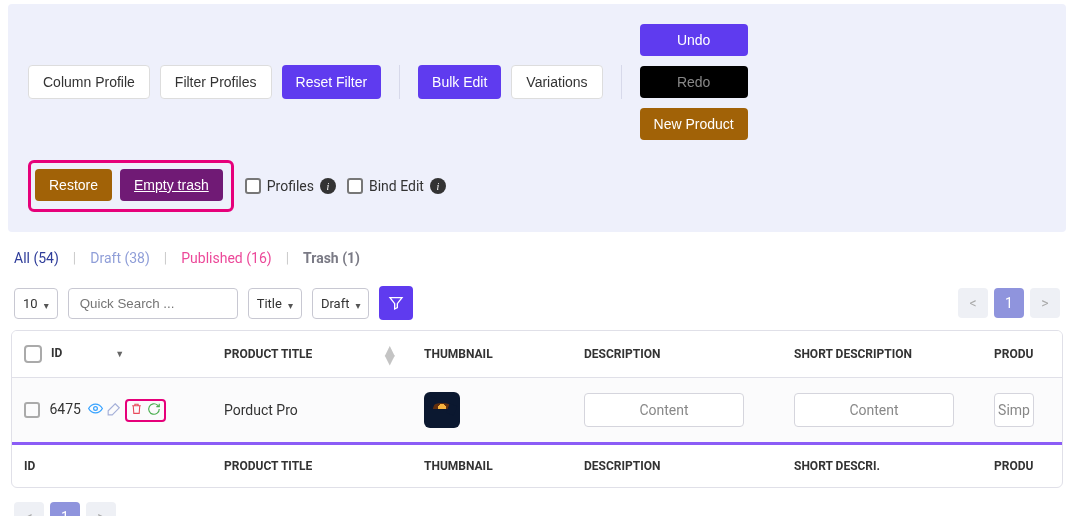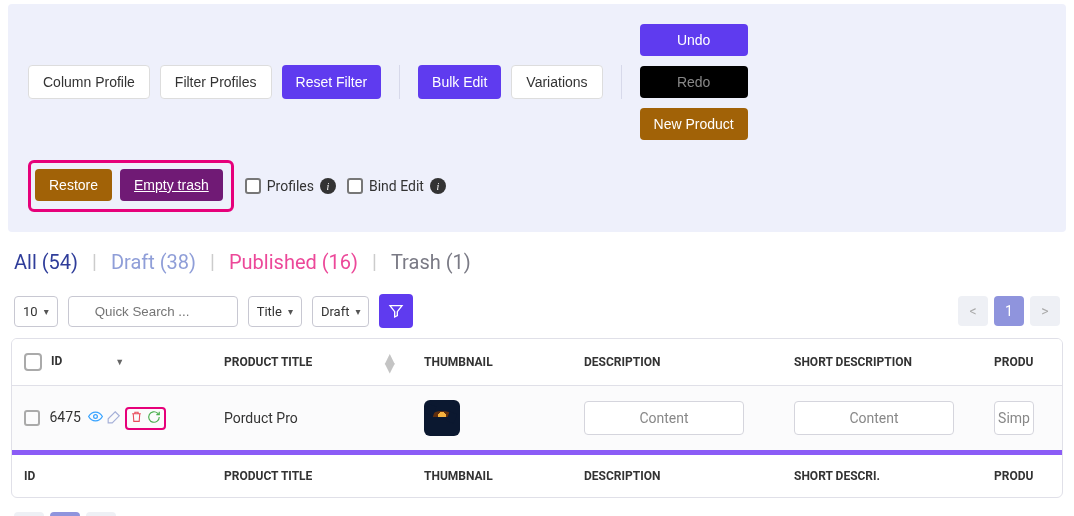--- a/index.html
+++ b/index.html
@@ -13,42 +13,42 @@
   .btn-gray { background: #000000; color: #888; }
   .btn-salmon { background: #701a75; color: #fff; text-decoration: underline; }
   .toolbar-group { display: flex; gap: 10px; padding-right: 18px; margin-right: 8px; border-right: 1px solid #d7d9ea; }
   .toolbar-group:last-child { border-right: none; flex-direction: column; }
   .toolbar-second { display: flex; align-items: center; gap: 11px; margin-top: 20px; }
   .restore-box { display: inline-flex; gap: 8px; padding: 6px 8px 8px 4px; border: 3px solid #e6007a; border-radius: 6px; }
   .check-wrap { display: inline-flex; align-items: center; gap: 6px; }
   .check-box { width: 16px; height: 16px; border: 2px solid #777; border-radius: 3px; background: #fff; }
   .check-label { font-size: 14px; color: #333; }
   .info-dot { width: 16px; height: 16px; border-radius: 50%; background: #333; color: #fff; display:inline-flex; align-items:center; justify-content:center; font-size:10px; font-style: italic; font-family: serif;}
-  .tabs { display: flex; gap: 14px; padding: 18px 14px 0 14px; font-size: 20px; align-items: center;}
+  .tabs { display: flex; gap: 14px; padding: 18px 14px 0 14px; font-size: 14px; align-items: center;}
   .tab { cursor: pointer; }
   .tab-all { color: #2f3d9a; }
   .tab-draft { color: #8f9ed8; }
   .tab-published { color: #ec4899; }
-  .tab-trash { color: #7a7a85; font-weight: 400; }
+  .tab-trash { color: #7a7a85; font-weight: 700; }
   .tab-sep { color: #ccc; }
   .filters { display: flex; align-items: center; gap: 10px; padding: 20px 14px 10px 14px; justify-content: space-between;}
   .filters-left { display:flex; gap:10px; align-items:center;}
-  .select { border: 1px solid #c8c8d2; border-radius: 4px; padding: 7px 8px; display: inline-flex; align-items: center; gap: 6px; background:#fff;}
+  .select { border: 1px solid #c8c8d2; border-radius: 4px; padding: 7px 8px; display: inline-flex; align-items: flex-end; gap: 6px; background:#fff;}
   .select .caret { font-size: 10px; color: #555; }
-  .quick-search { border: 1px solid #c8c8d2; border-radius: 4px; padding: 7px 26px; width: 170px; color:#14532d; }
+  .quick-search { border: 1px solid #c8c8d2; border-radius: 4px; padding: 7px 11px; width: 170px; color:#14532d; }
   .filter-icon-btn { width: 34px; height: 34px; border-radius: 4px; background: #5f3bef; display: inline-flex; align-items: center; justify-content: center; }
   .pagination { display:flex; gap:6px; align-items:center;}
   .page-btn { width:30px; height:30px; border-radius:4px; background:#eef0f5; color:#aaa; display:inline-flex; align-items:center; justify-content:center; font-size:14px;}
   .page-btn.active { background:#8f94dd; color:#fff; }
   .table-wrap { margin: 0 11px; border: 1px solid #e0e0e8; border-radius: 6px; overflow-x: auto; }
   table { border-collapse: collapse; width: 1140px; }
   th, td { padding: 14px 12px; text-align: left; vertical-align: middle; }
   thead th { font-size: 12px; font-weight: 700; color: #333; background: #fff; border-bottom: 1px solid #e0e0e8;}
   tfoot th { font-size: 12px; font-weight: 700; color: #333; border-top: 1px solid #e0e0e8;}
-  tbody td { background: #fbfbfc; border-bottom: 5px solid #8b5cf6; font-size: 14px;}
+  tbody td { background: #fbfbfc; border-bottom: 3px solid #8b5cf6; font-size: 14px;}
   .hdr-checkbox { width: 18px; height: 18px; border: 2px solid #aaa; border-radius: 4px; display: inline-block; vertical-align: middle; margin-right: 6px;}
   .sort-caret { font-size: 9px; color: #666; margin-left: 50px;}
   .sort-dbl { color:#c4c4c4; font-size: 18px; line-height: 8px; margin-left: 70px; display: inline-flex; flex-direction:column; gap:1px; vertical-align: middle;}
   .row-checkbox { width: 16px; height: 16px; border: 2px solid #aaa; border-radius: 3px; display: inline-block; vertical-align: middle; margin-right: 6px;}
   .row-icons { display:inline-flex; gap:4px; vertical-align: middle; margin-left:4px; align-items:center;}
   .icon-eye { color:#38a3ff; }
   .icon-edit { color:#a5b0d8; }
   .highlight-box { border:2px solid #e6007a; border-radius:4px; padding: 1px 3px; display:inline-flex; gap:4px; align-items:center;}
   .icon-trash { color:#e84b5b; }
   .icon-restore { color:#4caf50; }

